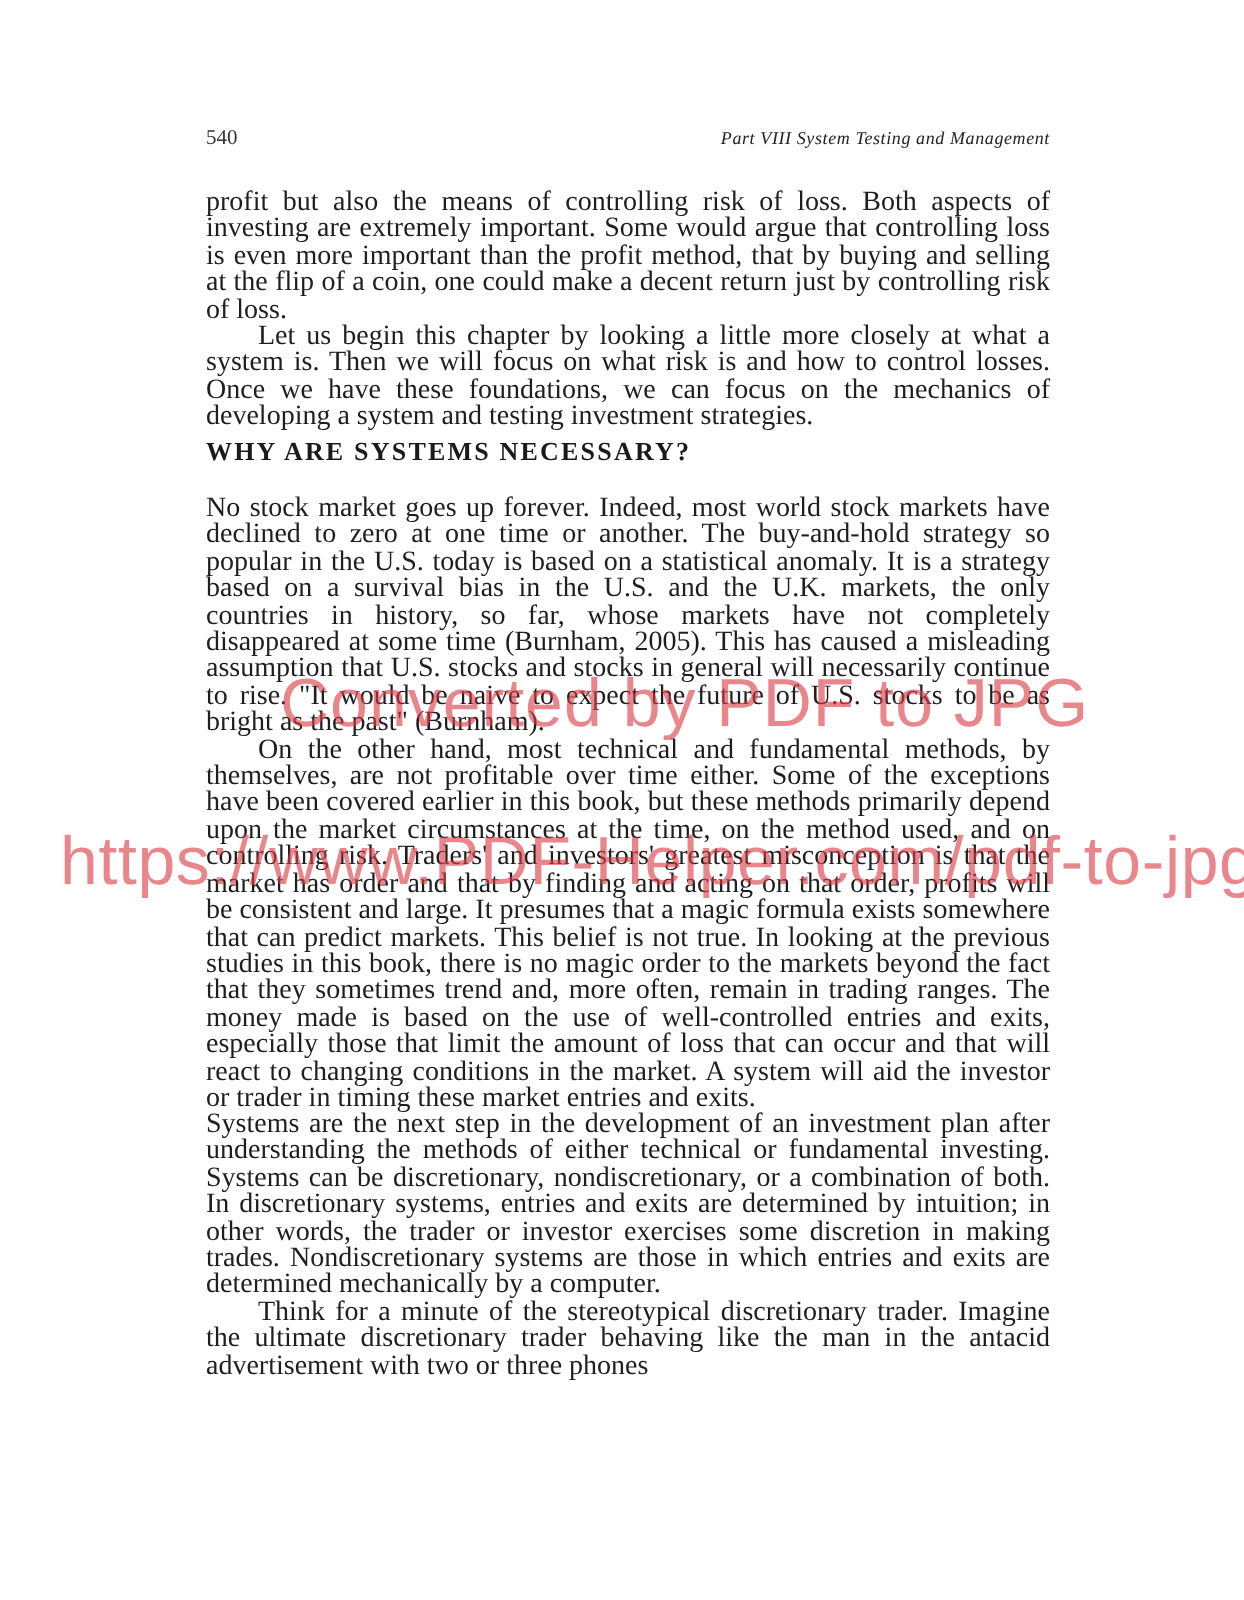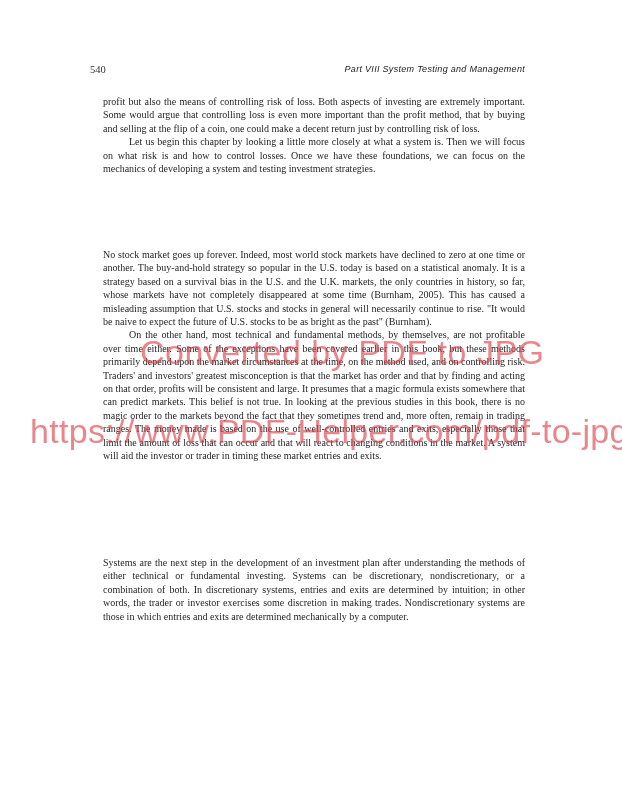--- a/index.html
+++ b/index.html
@@ -1,48 +1,50 @@
 <!DOCTYPE html>
 <html><head>
 <meta charset="utf-8">
 <style>
   html, body { margin: 0; padding: 0; }
   body {
     width: 622px; height: 800px; background: #ffffff; position: relative; overflow: hidden;
     font-family: "DejaVu Serif", "Liberation Serif", serif; color: #1e1e1e;
   }
   .page { position: absolute; left: 0; top: 0; width: 622px; height: 800px; }
-  .folio { position: absolute; top: 64px; left: 90px; font-size: 10.5px; color: #333; font-family: "Liberation Serif", serif; }
-  .running-head { position: absolute; top: 64px; right: 97px; font-size: 9px; font-style: italic; font-family: Liberation Sans, sans-serif; letter-spacing: 0.3px; color: #222; }
-  .body-text { position: absolute; left: 103px; width: 422px; font-family: "Liberation Serif", serif; font-size: 10px; line-height: 13.4px; text-align: justify; }
+  .folio { position: absolute; top: 64px; left: 103px; font-size: 10.5px; color: #333; font-family: "Liberation Serif", serif; }
+  .running-head { position: absolute; top: 64px; right: 97px; font-size: 9px; font-style: italic; font-family: Liberation Serif, serif; letter-spacing: 0.3px; color: #222; }
+  .body-text { position: absolute; left: 103px; width: 422px; font-family: "Liberation Serif", serif; font-size: 14px; line-height: 13.4px; text-align: justify; }
   .body-text p { margin: 0; }
   .indent { text-indent: 26px; }
   .h1 { position: absolute; left: 103px; top: 218px; font-family: "Liberation Serif", serif; font-weight: bold; font-size: 13px; letter-spacing: 1.1px; color: #1a1a1a; }
   .h2 { position: absolute; left: 130px; top: 544px; font-family: "Liberation Serif", serif; font-weight: bold; font-size: 12.5px; color: #1a1a1a; }
   .wm1 { position: absolute; left: 140px; top: 333px; font-family: "Liberation Sans", sans-serif; font-size: 34px; color: rgba(220,60,70,0.62); white-space: nowrap; letter-spacing: 0.5px; pointer-events: none; }
   .wm2 { position: absolute; left: 30px; top: 412px; font-family: "Liberation Sans", sans-serif; font-size: 34px; color: rgba(220,60,70,0.62); white-space: nowrap; pointer-events: none; letter-spacing: 0.3px; }
 </style>
 </head>
 <body>
 
 <div class="page">
   <div class="folio">540</div>
   <div class="running-head">Part VIII  System Testing and Management</div>
 
   <div class="body-text" style="top:95px;">
     <p>profit but also the means of controlling risk of loss. Both aspects of investing are extremely important. Some would argue that controlling loss is even more important than the profit method, that by buying and selling at the flip of a coin, one could make a decent return just by controlling risk of loss.</p>
     <p class="indent">Let us begin this chapter by looking a little more closely at what a system is. Then we will focus on what risk is and how to control losses. Once we have these foundations, we can focus on the mechanics of developing a system and testing investment strategies.</p>
   </div>
 
+  <div class="h1">WHY ARE SYSTEMS NECESSARY?</div>
 
   <div class="body-text" style="top:248px;">
     <p>No stock market goes up forever. Indeed, most world stock markets have declined to zero at one time or another. The buy-and-hold strategy so popular in the U.S. today is based on a statistical anomaly. It is a strategy based on a survival bias in the U.S. and the U.K. markets, the only countries in history, so far, whose markets have not completely disappeared at some time (Burnham, 2005). This has caused a misleading assumption that U.S. stocks and stocks in general will necessarily continue to rise. "It would be naive to expect the future of U.S. stocks to be as bright as the past" (Burnham).</p>
     <p class="indent">On the other hand, most technical and fundamental methods, by themselves, are not profitable over time either. Some of the exceptions have been covered earlier in this book, but these methods primarily depend upon the market circumstances at the time, on the method used, and on controlling risk. Traders' and investors' greatest misconception is that the market has order and that by finding and acting on that order, profits will be consistent and large. It presumes that a magic formula exists somewhere that can predict markets. This belief is not true. In looking at the previous studies in this book, there is no magic order to the markets beyond the fact that they sometimes trend and, more often, remain in trading ranges. The money made is based on the use of well-controlled entries and exits, especially those that limit the amount of loss that can occur and that will react to changing conditions in the market. A system will aid the investor or trader in timing these market entries and exits.</p>
   </div>
 
 
   <div class="body-text" style="top:556px;">
     <p>Systems are the next step in the development of an investment plan after understanding the methods of either technical or fundamental investing. Systems can be discretionary, nondiscretionary, or a combination of both. In discretionary systems, entries and exits are determined by intuition; in other words, the trader or investor exercises some discretion in making trades. Nondiscretionary systems are those in which entries and exits are determined mechanically by a computer.</p>
+    <p class="indent">Think for a minute of the stereotypical discretionary trader. Imagine the ultimate discretionary trader behaving like the man in the antacid advertisement with two or three phones</p>
   </div>
 
   <div class="wm1">Converted by PDF to JPG</div>
   <div class="wm2">https://www.PDF-Helper.com/pdf-to-jpg/</div>
 </div>
 
 </body></html>

